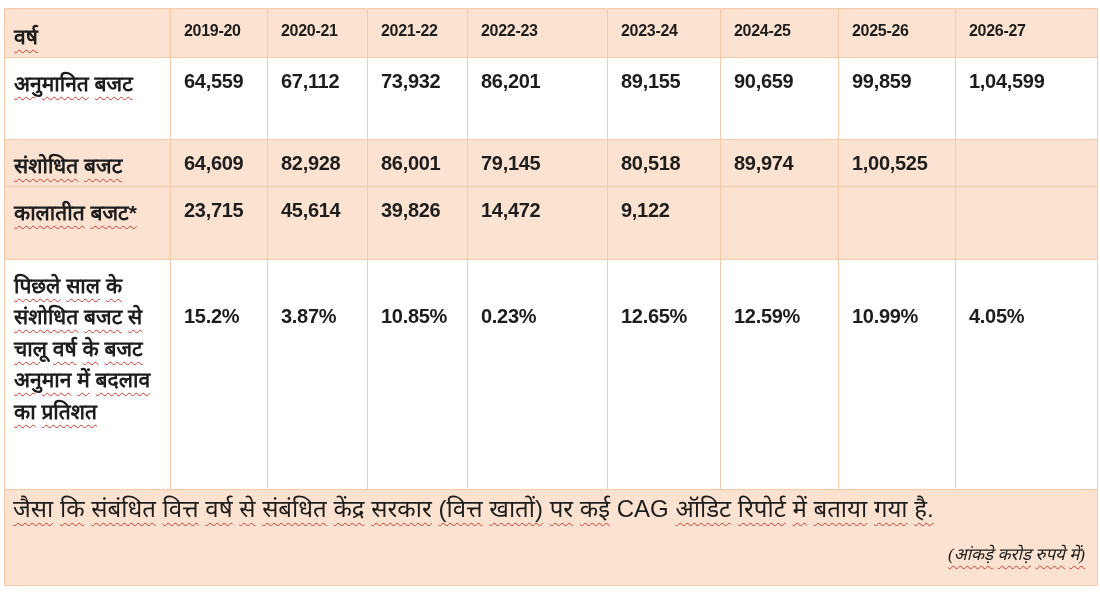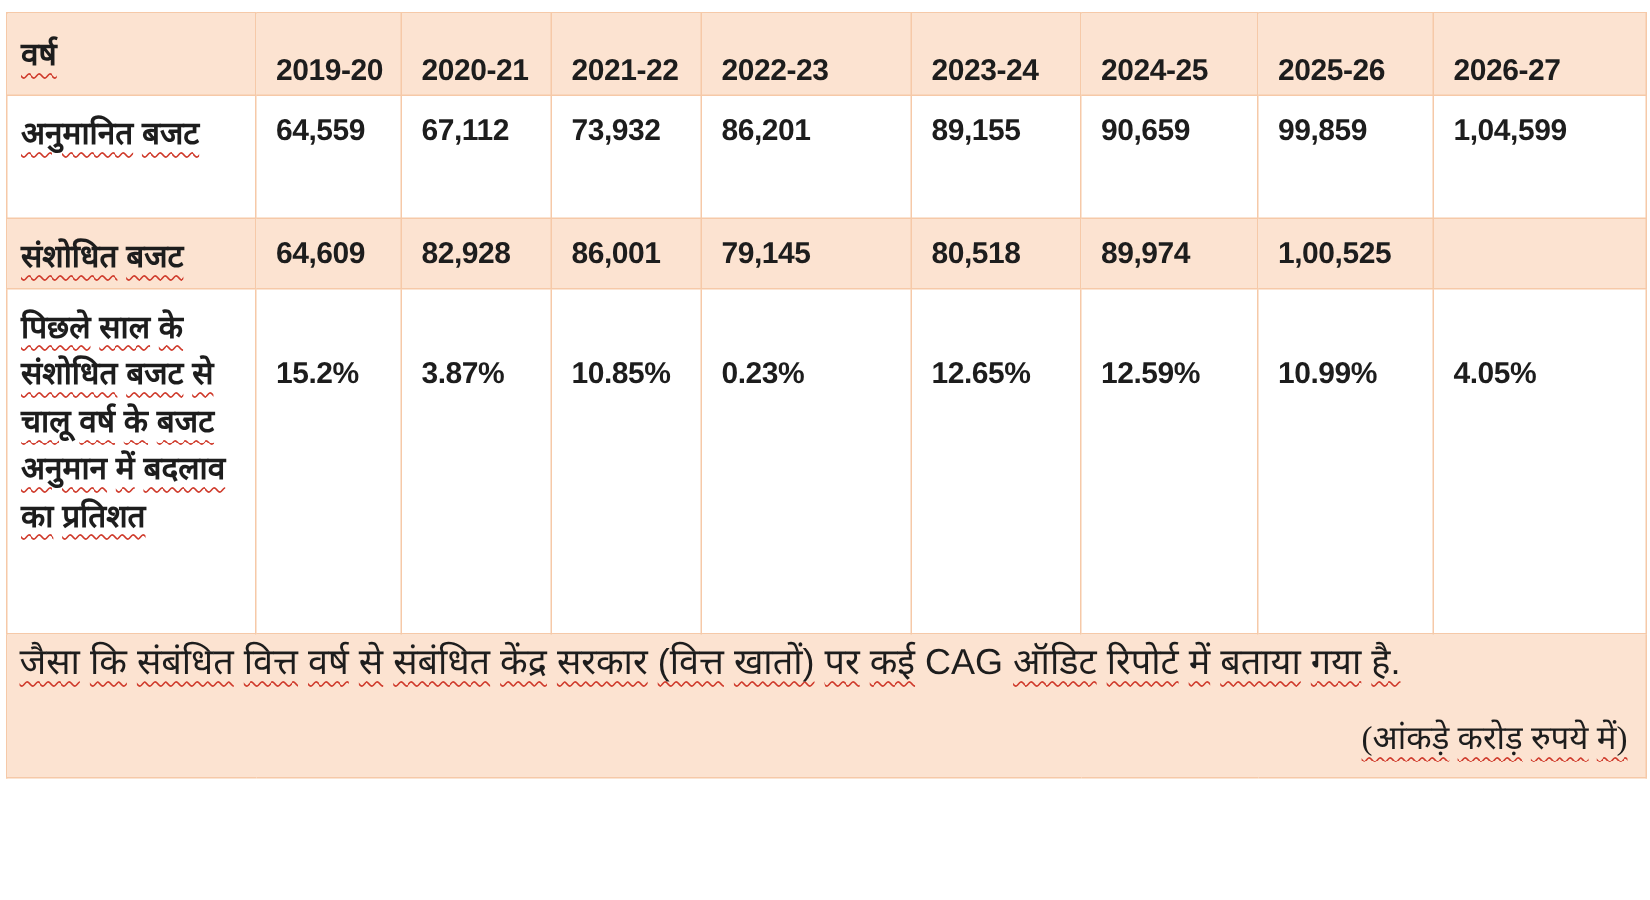--- a/index.html
+++ b/index.html
@@ -24,22 +24,22 @@
     padding:12px 6px 4px 13px;
     overflow:hidden;
   }
   tr.peach td,tr.peach th{background:var(--row-fill);}
   tr.white td,tr.white th{background:#ffffff;}
   th.lbl,td.lbl{
     font-size:21px;font-weight:700;line-height:1.5;
     padding-left:9px;padding-right:4px;
   }
   th.yr{
-    font-size:20px;font-weight:700;letter-spacing:-0.3px;
-    padding-top:27px;
+    font-size:16px;font-weight:700;letter-spacing:-0.3px;
+    padding-top:13px;
   }
   td.num{
     font-size:20px;font-weight:700;letter-spacing:-0.3px;
   }
   tr.h-head>*{height:49px;}
   tr.h-r1>*{height:82px;}
   tr.h-r2>*{height:42px;}
   tr.h-r3>*{height:44px;}
   tr.h-r4>*{height:73px;}
   tr.h-r5>*{height:230px;}
@@ -52,22 +52,22 @@
     text-decoration-color:var(--squiggle);
     text-decoration-thickness:1px;
     text-underline-offset:5px;
   }
   td.footcell{padding:3px 12px 6px 8px;}
   .footnote{
     font-family:Liberation Sans, sans-serif;
     font-size:24px;line-height:1.35;font-weight:400;
   }
   .units{
-    font-family:"Liberation Serif",serif;
-    font-size:22px;text-align:right;margin-top:17px;
+    font-family:"Liberation Serif",serif;font-style:italic;
+    font-size:17px;text-align:right;margin-top:17px;
   }
 </style>
 </head>
 <body>
 
 <table>
   <colgroup>
     <col style="width:166px">
       <col style="width:97px">
       <col style="width:100px">
@@ -107,20 +107,31 @@
       <td class="lbl small-pad"><span><span class="wv">संशोधित</span> <span class="wv">बजट</span></span></td>
       <td class="num">64,609</td>
       <td class="num">82,928</td>
       <td class="num">86,001</td>
       <td class="num">79,145</td>
       <td class="num">80,518</td>
       <td class="num">89,974</td>
       <td class="num">1,00,525</td>
       <td class="num"></td>
     </tr>
+    <tr class="peach h-r4">
+      <td class="lbl small-pad"><span><span class="wv">कालातीत</span> <span class="wv">बजट*</span></span></td>
+      <td class="num">23,715</td>
+      <td class="num">45,614</td>
+      <td class="num">39,826</td>
+      <td class="num">14,472</td>
+      <td class="num">9,122</td>
+      <td class="num"></td>
+      <td class="num"></td>
+      <td class="num"></td>
+    </tr>
     <tr class="white h-r5">
       <td class="lbl small-pad"><span><span class="wv">पिछले</span> <span class="wv">साल</span> <span class="wv">के</span> <span class="wv">संशोधित</span> <span class="wv">बजट</span> <span class="wv">से</span> <span class="wv">चालू</span> <span class="wv">वर्ष</span> <span class="wv">के</span> <span class="wv">बजट</span> <span class="wv">अनुमान</span> <span class="wv">में</span> <span class="wv">बदलाव</span> <span class="wv">का</span> <span class="wv">प्रतिशत</span></span></td>
       <td class="num">15.2%</td>
       <td class="num">3.87%</td>
       <td class="num">10.85%</td>
       <td class="num">0.23%</td>
       <td class="num">12.65%</td>
       <td class="num">12.59%</td>
       <td class="num">10.99%</td>
       <td class="num">4.05%</td>

